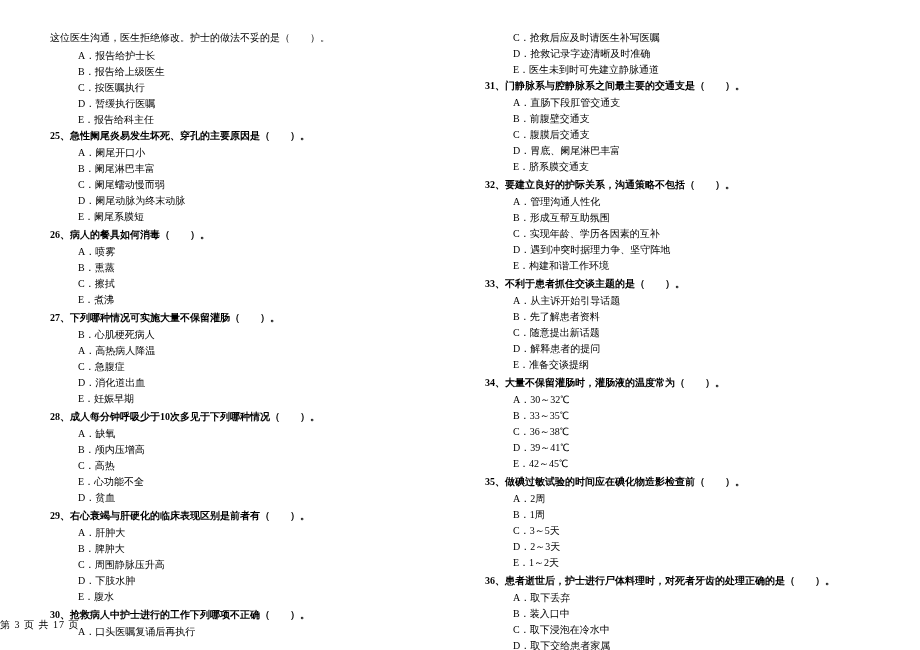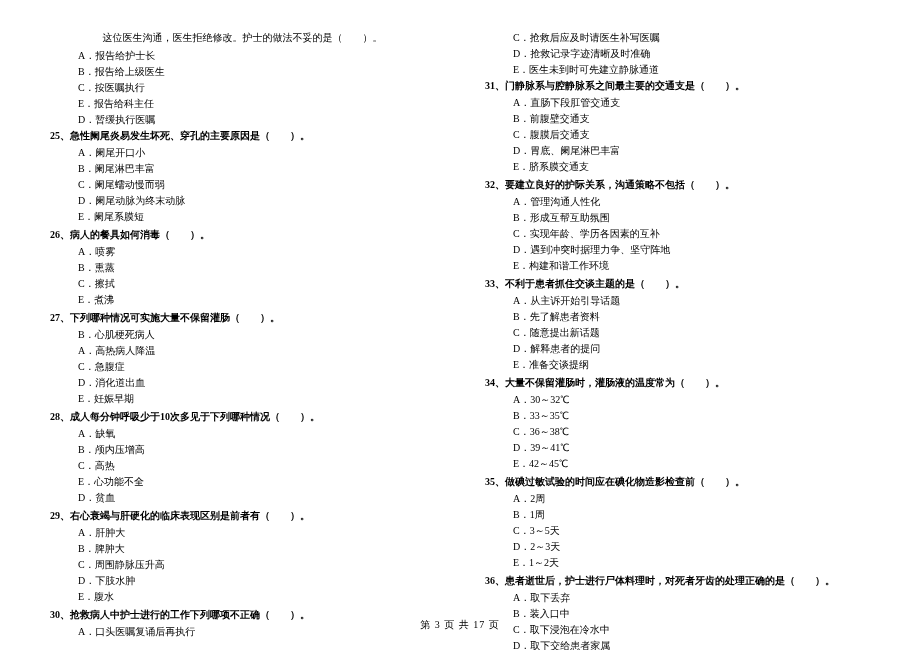--- a/index.html
+++ b/index.html
@@ -20,55 +20,54 @@
     .content {
       display: flex;
       gap: 50px;
     }
     .column {
       flex: 1;
     }
     .intro-line {
       margin-bottom: 3px;
       line-height: 1.5;
-      text-align: center;
     }
     .question {
       margin-bottom: 2px;
     }
     .question-text {
       line-height: 1.6;
       margin-bottom: 1px;
       font-weight: bold;
     }
     .option {
       padding-left: 28px;
       line-height: 1.6;
     }
     .footer {
       position: absolute;
       bottom: 18px;
       left: 0;
       right: 0;
-      text-align: center;
+      text-align: left;
       font-size: 10px;
       letter-spacing: 1px;
     }
   </style>
 </head>
 <body>
 
 <div class="content">
   <div class="column">
     <div class="intro-line">这位医生沟通，医生拒绝修改。护士的做法不妥的是（　　）。</div>
     <div class="option">A．报告给护士长</div>
     <div class="option">B．报告给上级医生</div>
     <div class="option">C．按医嘱执行</div>
+    <div class="option">D．暂缓执行医嘱</div>
     <div class="option">E．报告给科主任</div>
-    <div class="option">D．暂缓执行医嘱</div>
 
     <div class="question">
       <div class="question-text"><span>25、</span><span>急性阑尾炎易发生坏死、穿孔的主要原因是（　　）。</span></div>
       <div class="option">A．阑尾开口小</div>
       <div class="option">B．阑尾淋巴丰富</div>
       <div class="option">C．阑尾蠕动慢而弱</div>
       <div class="option">D．阑尾动脉为终末动脉</div>
       <div class="option">E．阑尾系膜短</div>
     </div>
 

